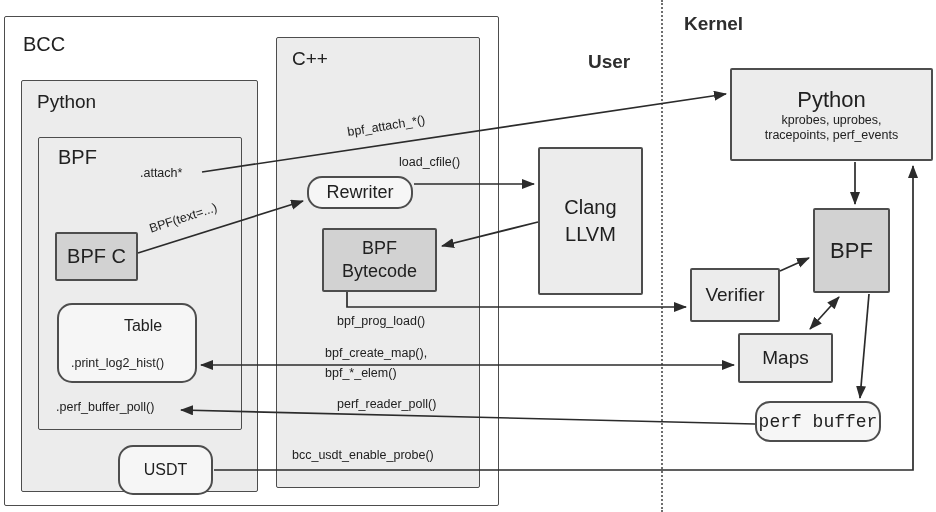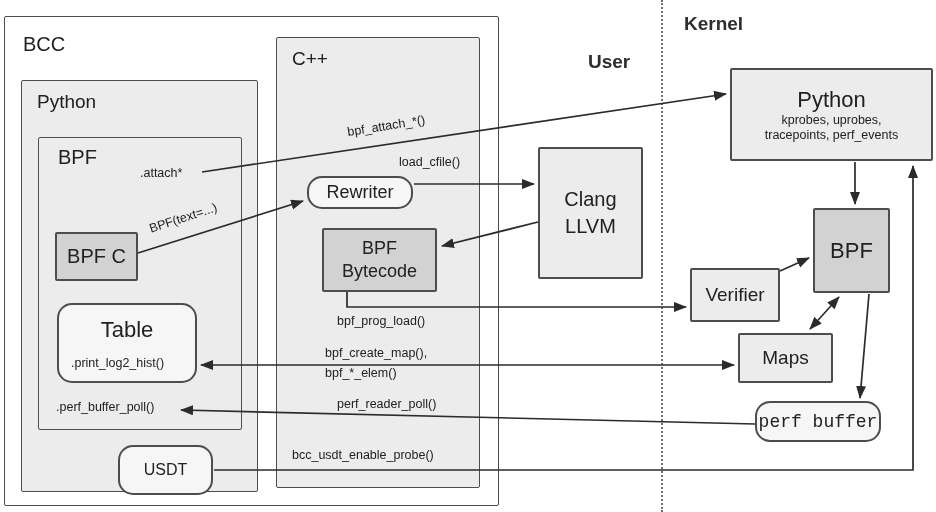--- a/index.html
+++ b/index.html
@@ -7,33 +7,33 @@
   .box{position:absolute;box-sizing:border-box;border:2px solid var(--border,#4d4d4d);border-radius:2px;}
   .container{border-width:1.5px;background:transparent;}
   .fill-c{background:var(--container-fill,#ececec);}
   .fill-n{background:var(--node-fill,#f6f6f6);border-radius:15px;}
   .fill-s{background:var(--shaded-fill,#d2d2d2);}
   .fill-w{background:#ffffff;}
   .clabel{position:absolute;left:15px;top:10px;font-size:19px;color:var(--text,#212121);}
   .center{display:flex;align-items:center;justify-content:center;text-align:center;}
   .api{position:absolute;font-size:12.5px;white-space:nowrap;color:var(--text,#212121);}
   .rot{transform-origin:center center;}
-  .node-title{font-size:22px;}
+  .node-title{font-size:16px;padding-left:16px;}
   #bcc{left:4px;top:16px;width:495px;height:490px;}
   #python{left:21px;top:80px;width:237px;height:412px;}
   #bpf-py{left:38px;top:137px;width:204px;height:293px;}
   #bpf-py .clabel{font-size:20px;top:8px;left:19px;}
   #cpp{left:276px;top:37px;width:204px;height:451px;}
   #bpf-c{left:55px;top:232px;width:83px;height:49px;font-size:20px;}
   #table{left:57px;top:303px;width:140px;height:80px;}
   #table .node-title{position:absolute;width:100%;top:12px;text-align:center;}
   #usdt{left:118px;top:445px;width:95px;height:50px;font-size:16px;}
   #rewriter{left:307px;top:176px;width:106px;height:33px;font-size:18px;}
   #bytecode{left:322px;top:228px;width:115px;height:64px;font-size:18px;line-height:1.3;}
-  #clang{left:538px;top:147px;width:105px;height:132px;font-size:20px;line-height:1.35;}
+  #clang{left:538px;top:147px;width:105px;height:148px;font-size:20px;line-height:1.35;}
   #events{left:730px;top:68px;width:203px;height:93px;flex-direction:column;}
   #events .ev-title{font-size:22px;}
   #events .ev-sub{font-size:12.5px;line-height:1.15;}
   #bpf-k{left:813px;top:208px;width:77px;height:85px;font-size:22px;border-width:2px;}
   #verifier{left:690px;top:268px;width:90px;height:54px;font-size:19px;}
   #maps{left:738px;top:333px;width:95px;height:50px;font-size:19px;}
   #perfbuf{left:755px;top:401px;width:126px;height:41px;font-size:18px;font-family:Liberation Mono, monospace;}
   .region-label{position:absolute;top:13px;font-size:19px;font-weight:600;color:#2e2e2e;}
   #user-label{left:588px;margin-top:38px;}
   #kernel-label{left:684px;}

